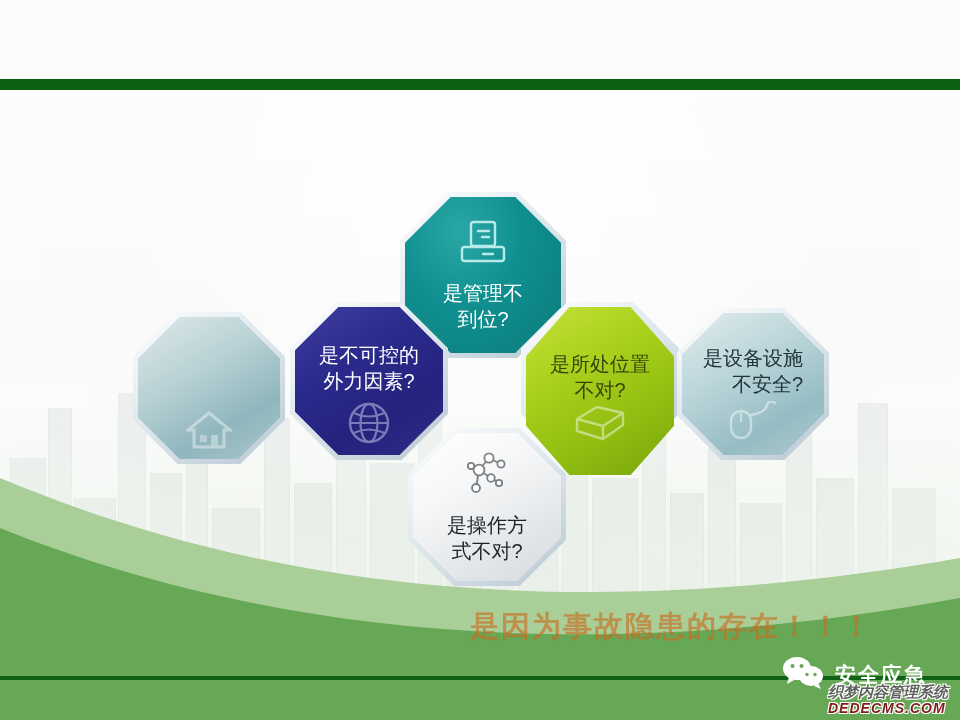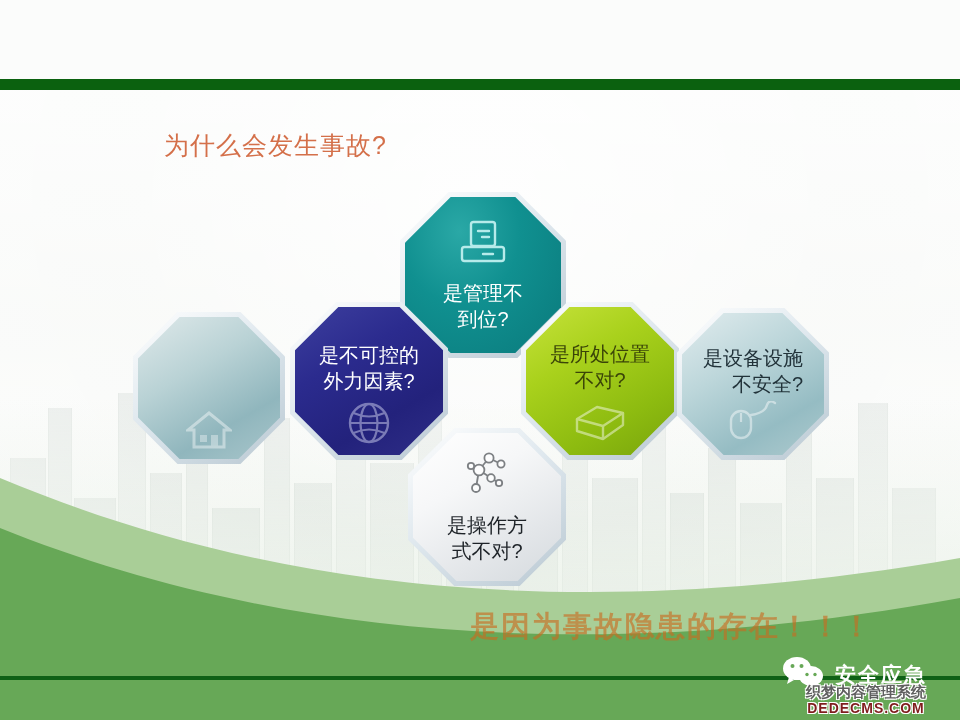--- a/index.html
+++ b/index.html
@@ -157,21 +157,20 @@
     <div class="bld" style="left:786px; width:24px;  height:225px;"></div>
     <div class="bld" style="left:816px; width:36px;  height:170px;"></div>
     <div class="bld" style="left:858px; width:28px;  height:245px;"></div>
     <div class="bld" style="left:892px; width:42px;  height:160px;"></div>
     <div class="bg-haze"></div>
     <div class="bg-green-tint"></div>
   </div>
 
   <div class="top-rule"></div>
 
-  <div class="title">为什么会发生事故?</div>
 
   <div class="swoosh-wrap">
     <svg width="960" height="300" viewBox="0 0 960 300" xmlns="http://www.w3.org/2000/svg">
       <path d="M0,58 C220,150 520,215 960,138 L960,300 L0,300 Z" fill="#a9ce97"></path>
       <path d="M0,108 C240,205 560,252 960,178 L960,300 L0,300 Z" fill="#67a857"></path>
     </svg>
   </div>
 
   <div class="callout">是因为事故隐患的存在！！！</div>
 
@@ -186,21 +185,21 @@
         <circle cx="19.5" cy="10" r="2" fill="#67a857"></circle>
         <ellipse cx="29" cy="20" rx="12" ry="10" fill="#ffffff"></ellipse>
         <path d="M36 27 L39 33 L32 30 Z" fill="#ffffff"></path>
         <circle cx="25" cy="18.5" r="1.7" fill="#67a857"></circle>
         <circle cx="33" cy="18.5" r="1.7" fill="#67a857"></circle>
       </svg>
     </span>
     <span style="font-size:21px; color:#ffffff; letter-spacing:2px; font-weight:bold;">安全应急</span>
   </div>
 
-  <div style="position:absolute; left:806px; top:684px; text-align:center; line-height:1.1;">
+  <div style="position:absolute; left:828px; top:684px; text-align:left; line-height:1.1;font-style:italic;">
     <div style="font-size:15px; font-weight:bold; color:#5f5f5f; text-shadow:1px 1px 0 #ffffff, -1px -1px 0 #ffffff, 1px -1px 0 #ffffff, -1px 1px 0 #ffffff;">织梦内容管理系统</div>
     <div style="font-size:14px; font-weight:bold; letter-spacing:1px; color:#7f1d1d; text-shadow:1px 1px 0 #ffffff, -1px -1px 0 #ffffff, 1px -1px 0 #ffffff, -1px 1px 0 #ffffff;">DEDECMS.COM</div>
   </div>
 
   <div class="octa-outer" style="left:133px; top:312px; width:152px; height:152px;"></div>
   <div class="octa n-left" style="left:138px; top:317px; width:142px; height:142px;">
     <span class="octa-icon" style="position:absolute; left:50%; top:92px; transform:translateX(-50%); opacity:0.42;">
       <svg width="46" height="40" viewBox="0 0 46 40" xmlns="http://www.w3.org/2000/svg">
         <path d="M23 4 L44 21 L38 21 L38 38 L8 38 L8 21 L2 21 Z" fill="none" stroke="#ffffff" stroke-width="3"></path>
         <rect x="14" y="26" width="7" height="7" fill="#ffffff" opacity="0.85"></rect>
@@ -233,21 +232,21 @@
         <circle cx="22" cy="22" r="19" fill="none" stroke="#cfd2ef" stroke-width="2.4"></circle>
         <ellipse cx="22" cy="22" rx="8.5" ry="19" fill="none" stroke="#cfd2ef" stroke-width="2.2"></ellipse>
         <line x1="3" y1="22" x2="41" y2="22" stroke="#cfd2ef" stroke-width="2.2"></line>
         <path d="M6.5 12 Q22 19 37.5 12" fill="none" stroke="#cfd2ef" stroke-width="2.2"></path>
         <path d="M6.5 32 Q22 25 37.5 32" fill="none" stroke="#cfd2ef" stroke-width="2.2"></path>
       </svg>
     </span>
   </div>
 
   <div class="octa-outer" style="left:521px; top:302px; width:158px; height:158px;"></div>
-  <div class="octa n-green" style="left:526px; top:307px; width:148px; height:148px;justify-content:center;">
+  <div class="octa n-green" style="left:526px; top:307px; width:148px; height:168px;justify-content:center;">
     <div class="octa-label" style="color:#3a4408; margin-bottom:28px;">是所处位置
 不对?</div>
     <span class="octa-icon" style="position:absolute; left:50%; top:96px; transform:translateX(-50%); opacity:0.45;">
       <svg width="58" height="42" viewBox="0 0 58 42" xmlns="http://www.w3.org/2000/svg">
         <path d="M6 16 L26 4 L52 10 L32 23 Z" fill="none" stroke="#ffffff" stroke-width="2.4" stroke-linejoin="round"></path>
         <path d="M6 16 L6 28 L32 36 L32 23" fill="none" stroke="#ffffff" stroke-width="2.4" stroke-linejoin="round"></path>
         <path d="M52 10 L52 22 L32 36" fill="none" stroke="#ffffff" stroke-width="2.4" stroke-linejoin="round"></path>
       </svg>
     </span>
   </div>

